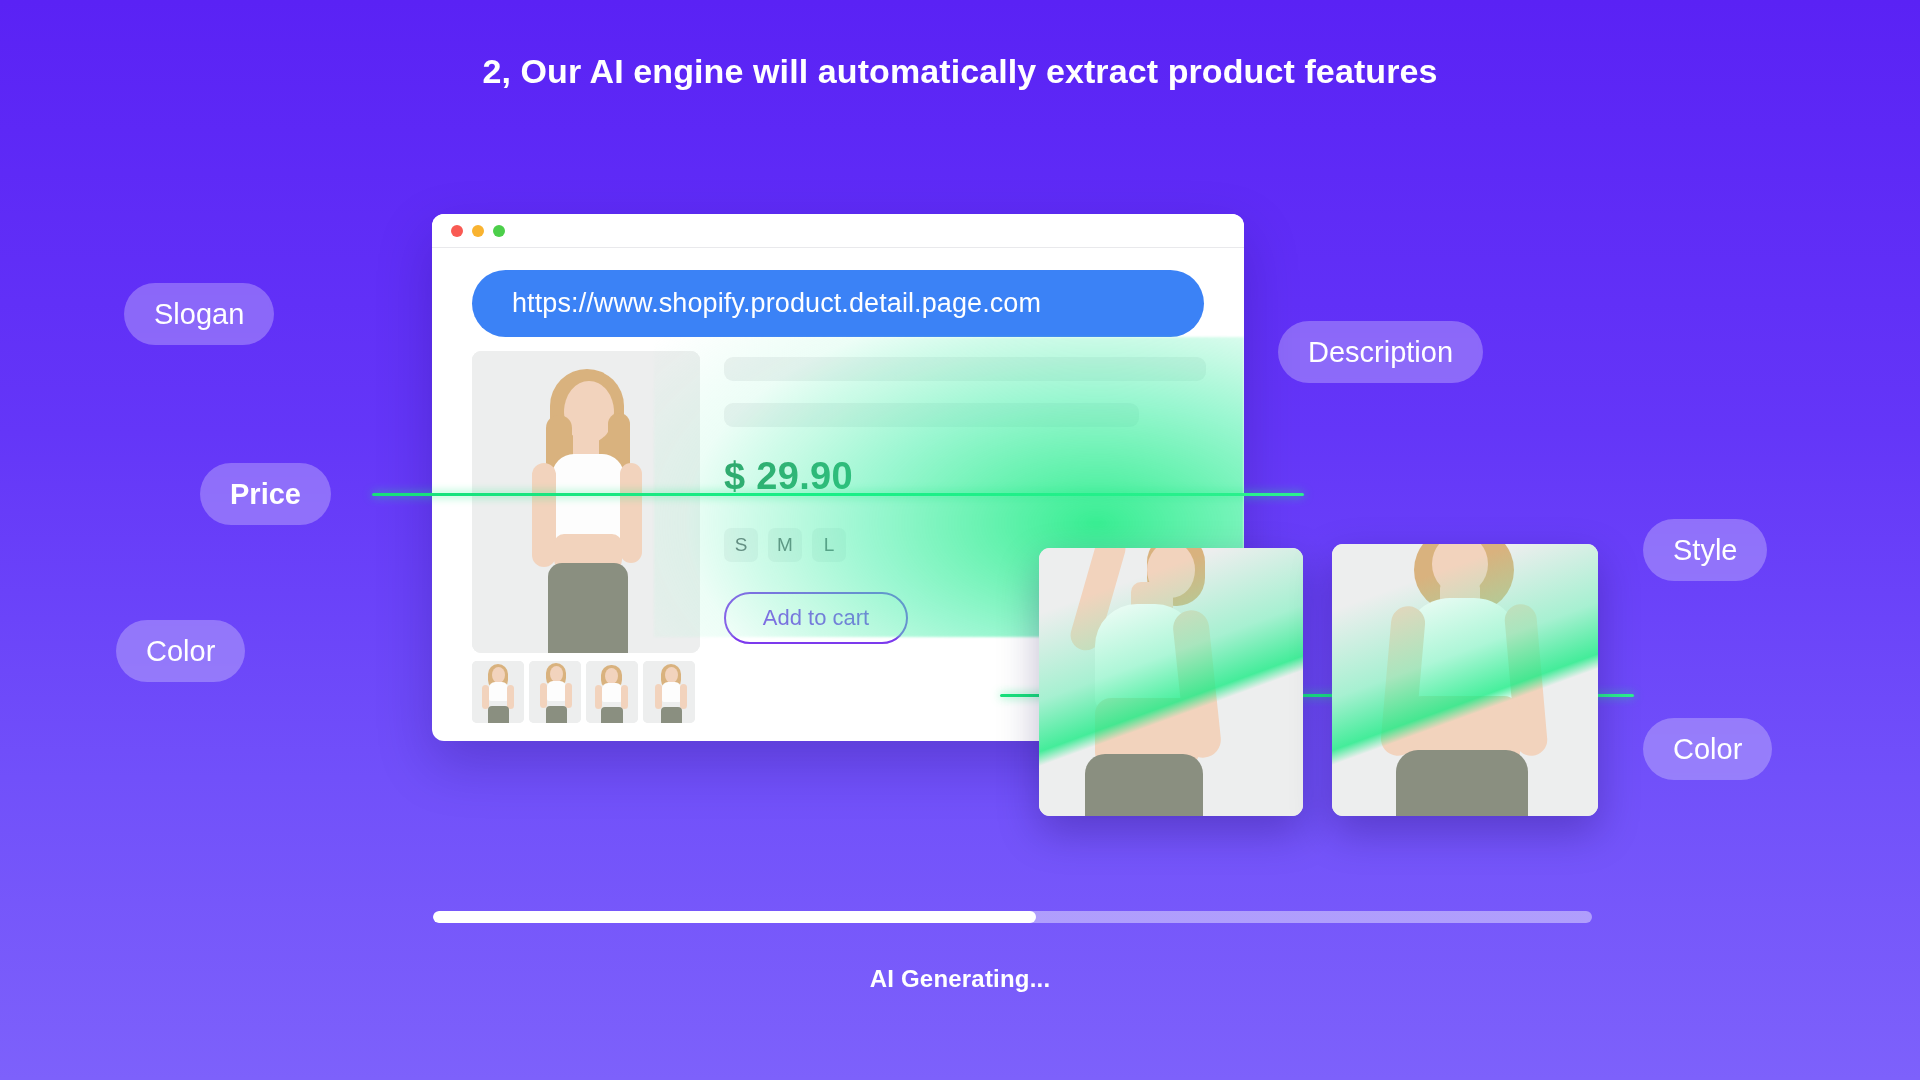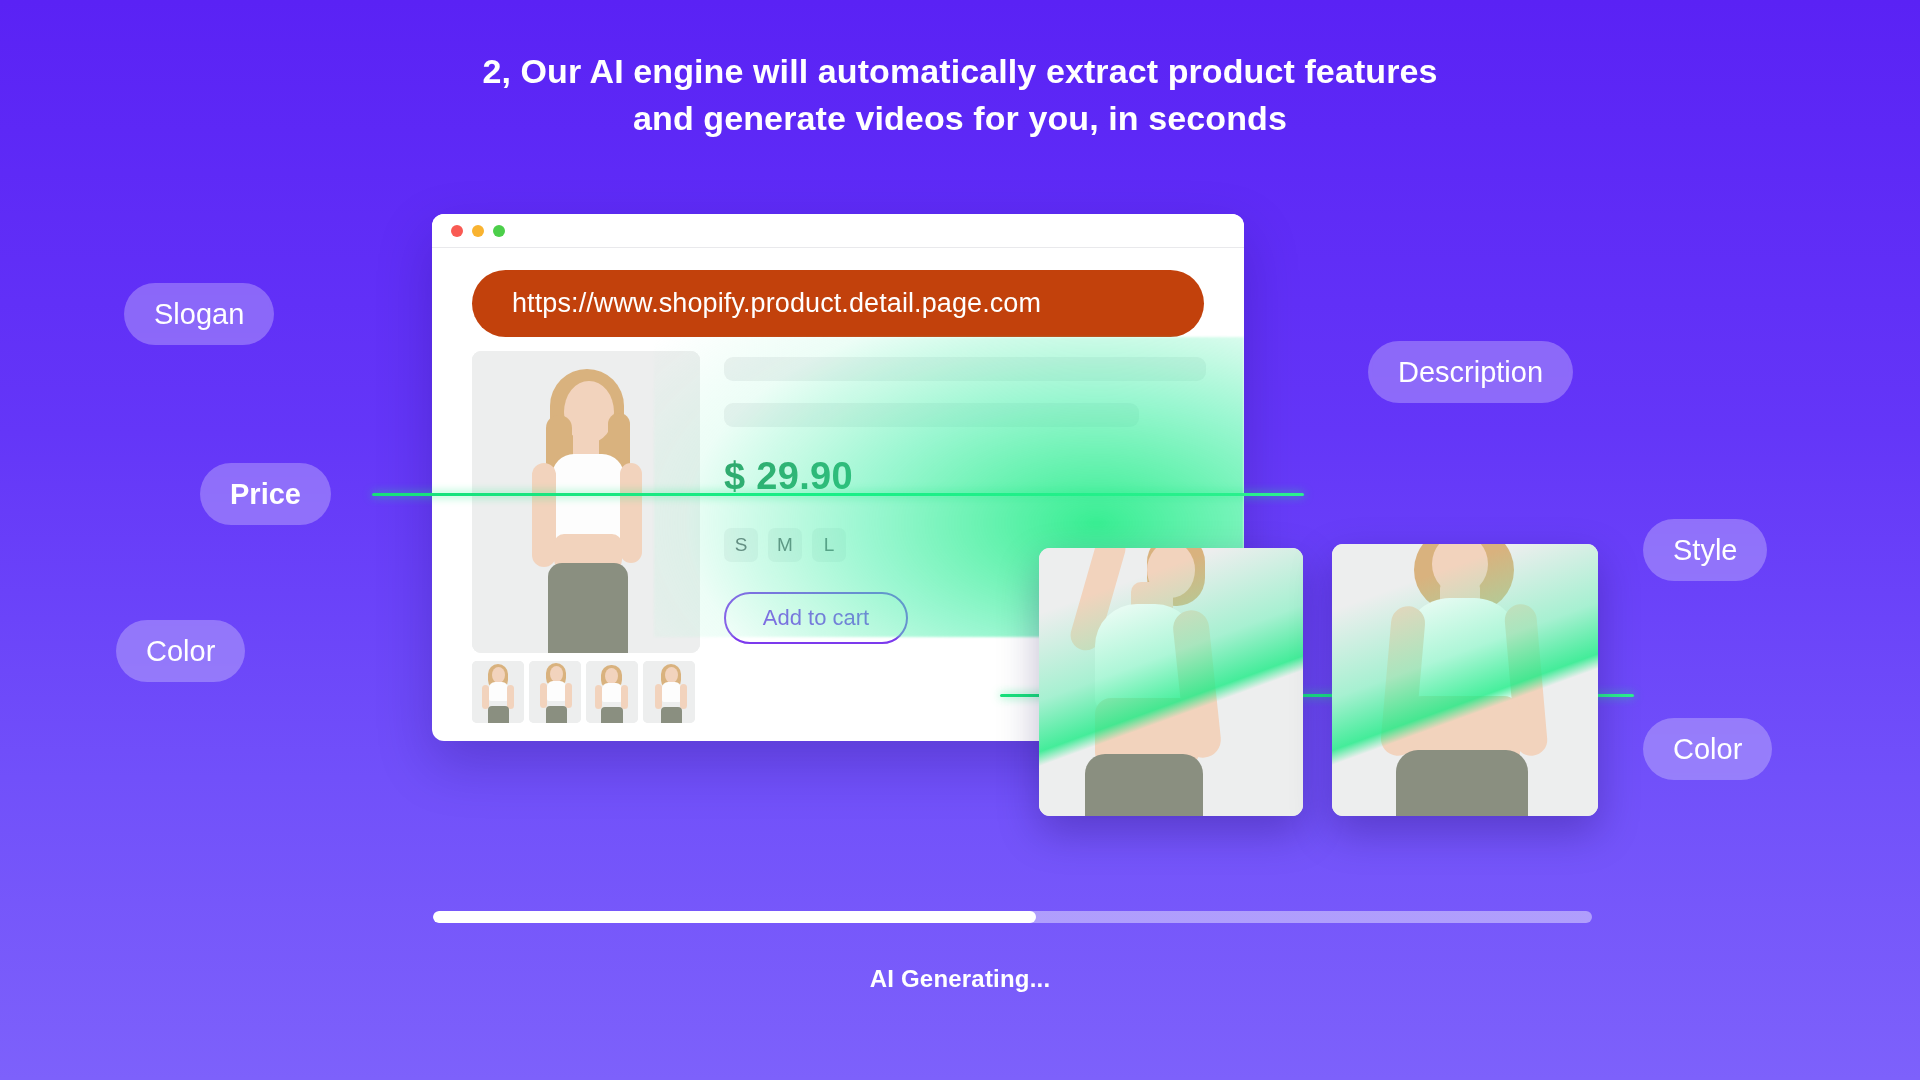--- a/index.html
+++ b/index.html
@@ -27,21 +27,21 @@
     border-radius:999px;
     display:flex; align-items:center; justify-content:center;
     font-size:29px; font-weight:400;
     padding:0 30px; height:62px;
     white-space:nowrap;
     backdrop-filter:blur(2px);
   }
   .pill-slogan      { left:124px;  top:283px;text-align:center; }
   .pill-price       { left:200px;  top:463px;font-weight:bold; }
   .pill-logo        { left:116px;  top:620px; }
-  .pill-description { left:1368px; top:321px;margin-top:20px; }
+  .pill-description { left:1278px; top:321px; }
   .pill-style       { left:1643px; top:519px; }
   .pill-color       { left:1643px; top:718px;align-items:center; }
 
   
   .scanline{ position:absolute; height:3px; border-radius:2px; }
   .scan-top{
     left:372px; top:493px; width:932px;
     background:linear-gradient(90deg,#17e07a 0%,#19ef86 50%,#2bf08d 100%);
     box-shadow:0 0 10px rgba(30,240,135,.75);
   }
@@ -63,21 +63,21 @@
     border-bottom:1px solid #e9e9ec;
     display:flex; align-items:center; padding-left:19px; gap:9px;
   }
   .dot{ width:12px; height:12px; border-radius:50%; }
   .dot.red{ background:#f95a53; }
   .dot.yellow{ background:#f9b330; }
   .dot.green{ background:#4ccf4a; }
 
   .urlbar-wrap{ padding:22px 40px 0 40px; }
   .urlbar{
-    height:67px; background:#c2410c; border-radius:34px;
+    height:67px; background:#3b82f6; border-radius:34px;
     display:flex; align-items:center; padding:0 40px;
     color:#fff; font-size:27px; letter-spacing:.1px;
     overflow:hidden; white-space:nowrap;
   }
 
   .pdp{ display:flex; padding:14px 38px 0 40px; gap:24px; position:relative; }
 
   .gallery{ width:228px; flex:none; }
   .hero-img{
     width:228px; height:302px; border-radius:9px;
@@ -152,21 +152,20 @@
   .status{
     position:absolute; left:0; right:0; top:965px; text-align:center;
     color:#fff; font-size:24px; font-weight:bold; letter-spacing:.2px;
   }
 </style>
 </head>
 <body>
 
 <div class="headline">
   <span>2, Our AI engine will automatically extract product features</span>
-  <span class="l2">and generate videos for you, in seconds</span>
 </div>
 
 <div class="pill pill-slogan">
   <span>Slogan</span>
 </div>
 <div class="pill pill-price">
   <span>Price</span>
 </div>
 <div class="pill pill-logo">
   <span>Color</span>

